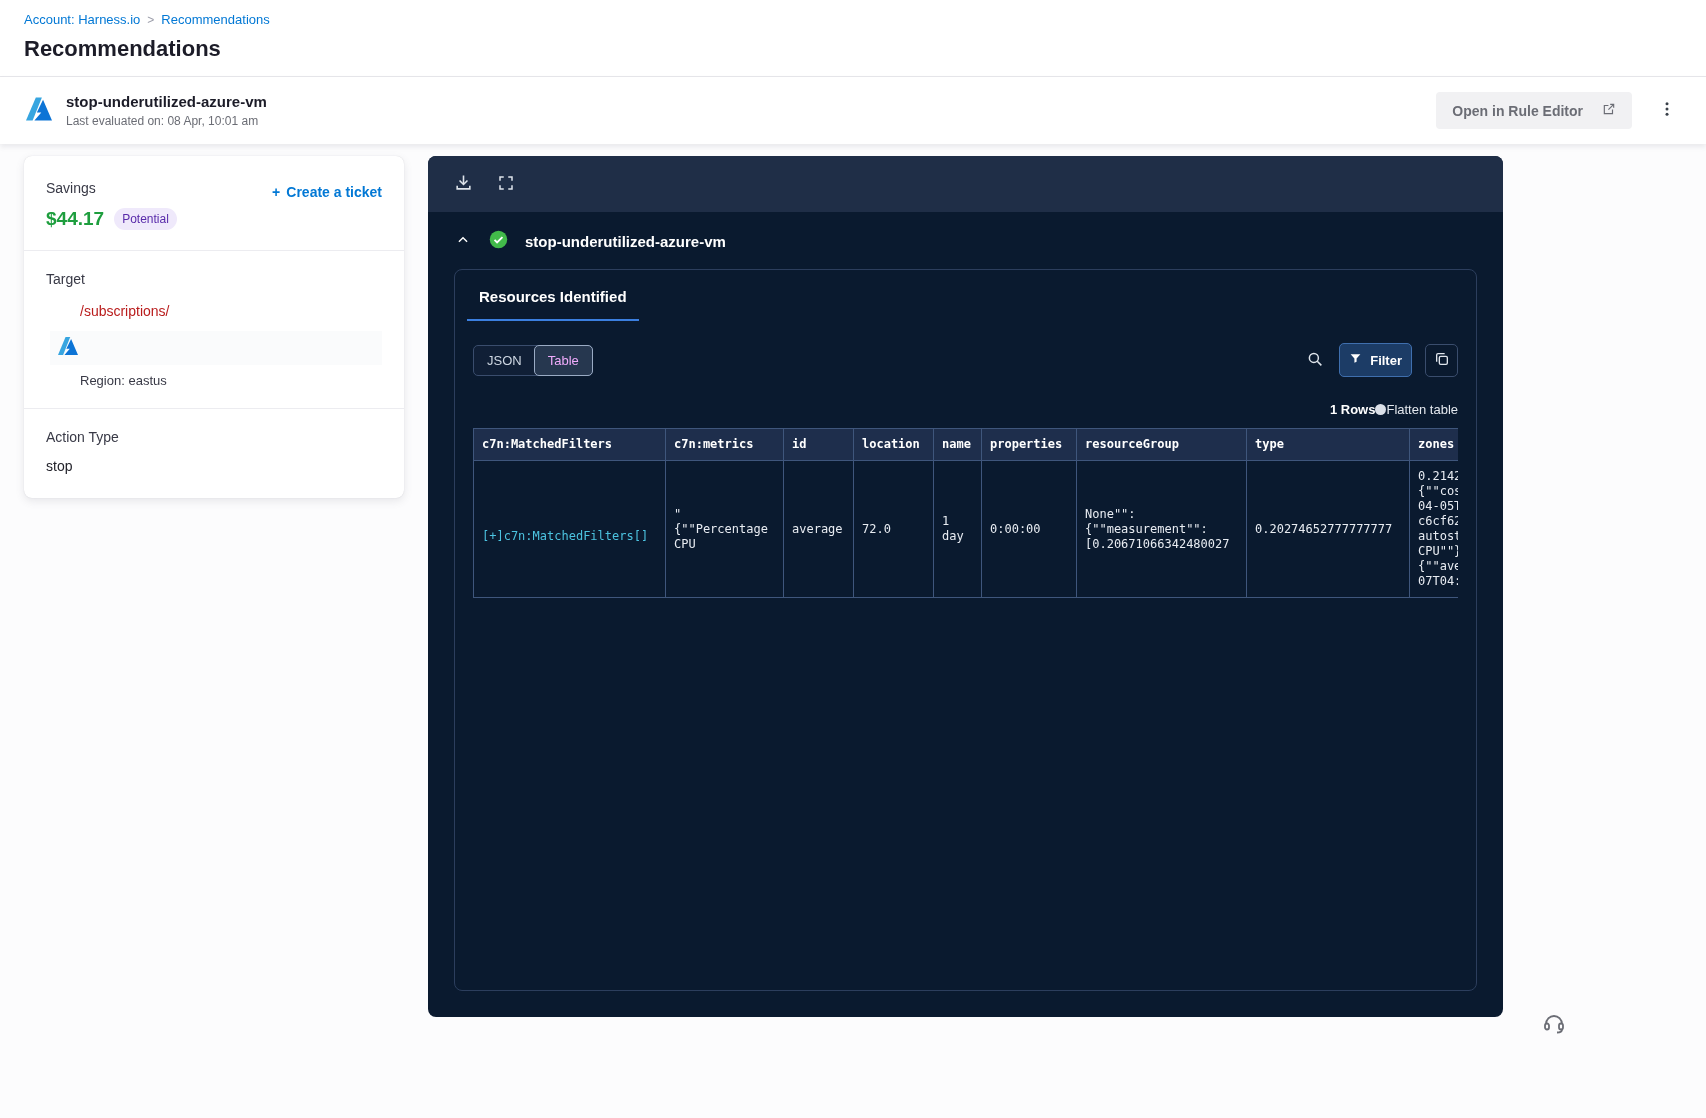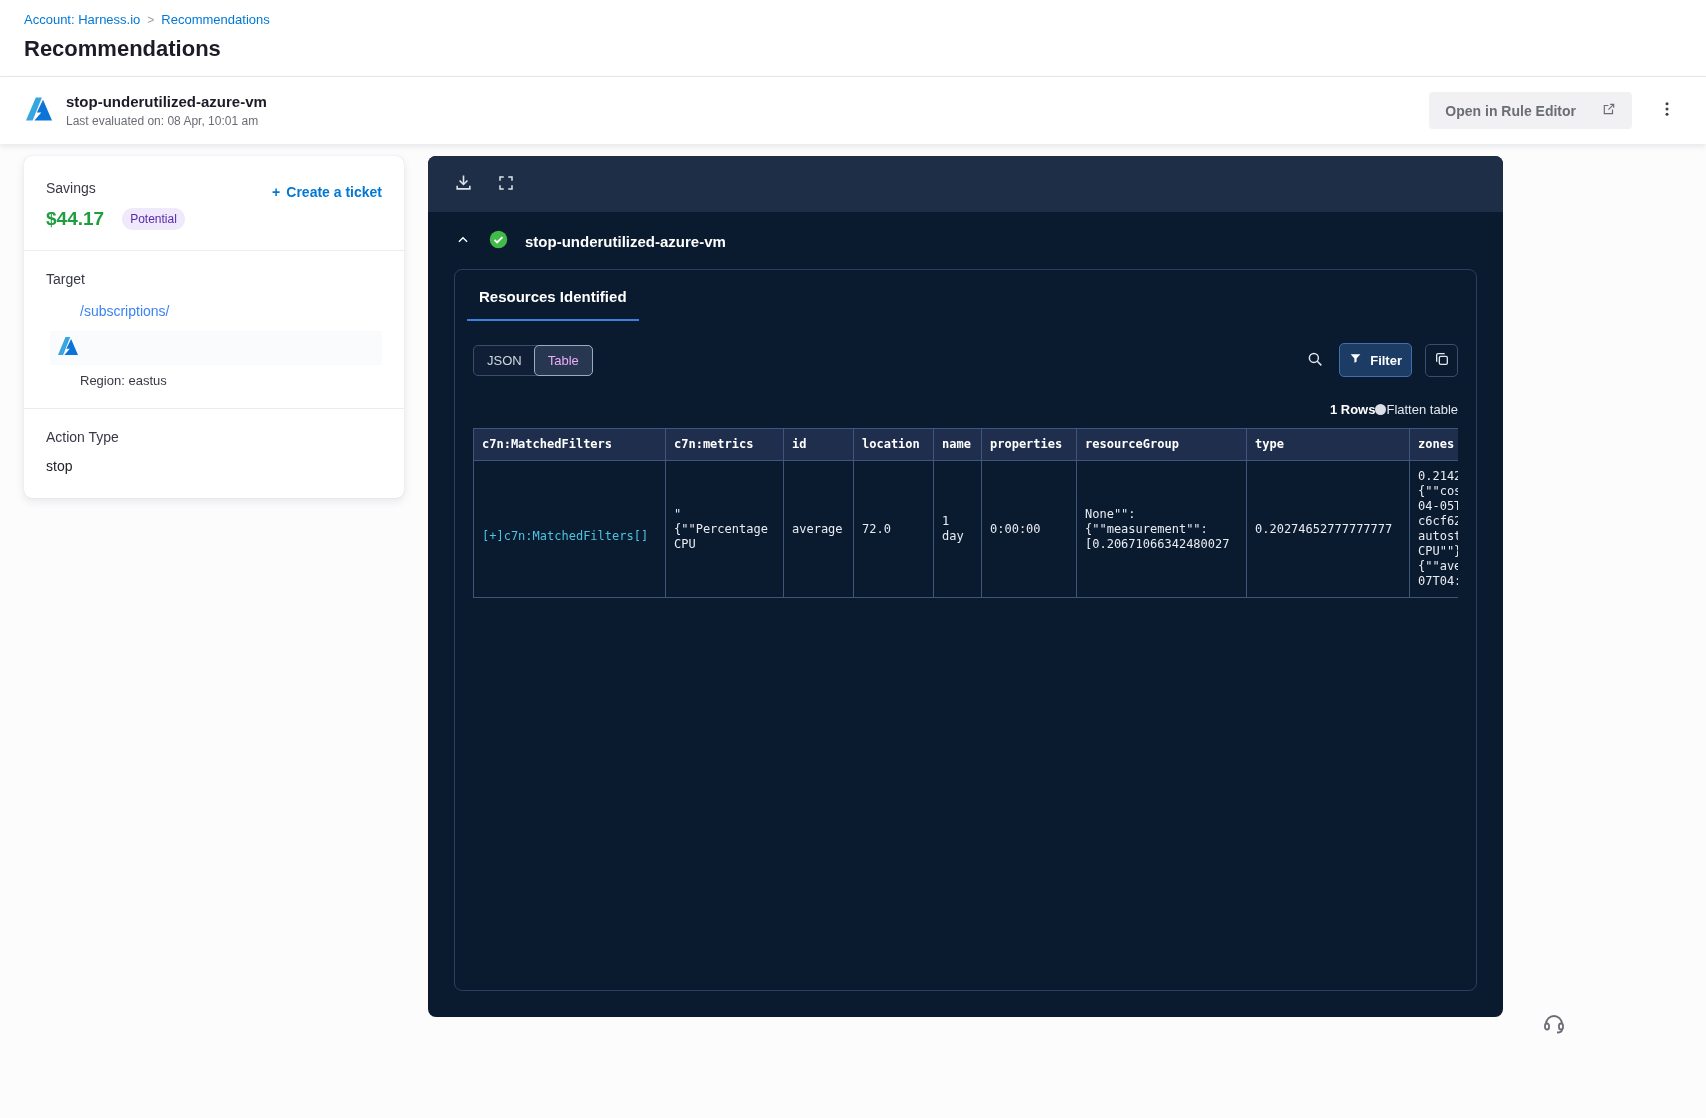--- a/index.html
+++ b/index.html
@@ -17,40 +17,40 @@
   .crumb-sep { color:#9b9daa; font-size:12px; }
   .page-title { font-size:22px; font-weight:700; color:#1c1c28; margin:9px 0 14px; }
 
   
   .rec-header { display:flex; justify-content:space-between; align-items:center;
     background:#fff; padding:15px 26px; box-shadow:0 3px 5px rgba(96,97,112,.12); position:relative; z-index:2; }
   .rec-header-left { display:flex; align-items:center; gap:14px; }
   .rec-title { font-size:15px; font-weight:700; color:#1c1c28; }
   .rec-sub { font-size:12px; color:#6b6d75; margin-top:4px; }
   .rec-header-right { display:flex; align-items:center; gap:22px; }
-  .rule-editor-btn { display:flex; align-items:center; gap:26px; background:#f1f1f3; border:none;
+  .rule-editor-btn { display:flex; align-items:center; gap:19px; background:#f1f1f3; border:none;
     border-radius:4px; padding:10px 16px; font-family:inherit; font-size:14px; font-weight:700;
     color:#6b6d75; cursor:pointer; }
   .kebab-btn { background:none; border:none; cursor:pointer; padding:4px; }
 
   
   .body-row { display:flex; gap:24px; padding:12px 24px 0; align-items:flex-start; }
 
   
   .left-card { width:380px; background:#fff; border-radius:8px; padding:24px 0;
     box-shadow:0 0 1px rgba(40,41,61,.18), 0 3px 8px rgba(96,97,112,.14); }
   .section { padding:0 22px; }
   .card-divider { height:1px; background:#ececf0; margin:20px 0; }
   .savings-head { display:flex; justify-content:space-between; align-items:flex-start; }
   .label { font-size:14px; color:#383946; }
-  .amount-row { display:flex; align-items:center; gap:18px; margin-top:12px;text-align:right; }
+  .amount-row { display:flex; align-items:center; gap:10px; margin-top:12px;text-align:right; }
   .amount { color:#1e9e3e; font-size:19px; font-weight:700; }
   .badge { background:#efe9fb; color:#592baa; font-size:12px; padding:4px 8px; border-radius:11px; }
   .create-ticket { color:#0278d5; font-weight:700; font-size:14px; display:flex; gap:6px; align-items:center; margin-top:4px; }
-  .target-path { margin:16px 0 0 34px; font-size:14px; color:#3b82f6; }
+  .target-path { margin:16px 0 0 34px; font-size:14px; color:#b91c1c; }
   .target-resource { margin:12px 0 0 4px; background:#fafbfc; padding:6px 8px; display:flex; }
   .target-region { margin:8px 0 0 34px; font-size:13px; color:#383946; }
   .action-value { margin-top:13px; font-size:14px; }
 
   
   .dark-panel { width:1075px; height:861px; background:#0a1a2f; border-radius:8px;
     display:flex; flex-direction:column; overflow:hidden; }
   .panel-toolbar { background:#1f2e47; padding:15px 24px; display:flex; gap:20px; align-items:center; flex:none; }
   .icon-btn { background:none; border:none; cursor:pointer; display:flex; align-items:center; justify-content:center; padding:2px; }
   .panel-sec-head { display:flex; align-items:center; gap:17px; padding:18px 26px 2px; flex:none; }

